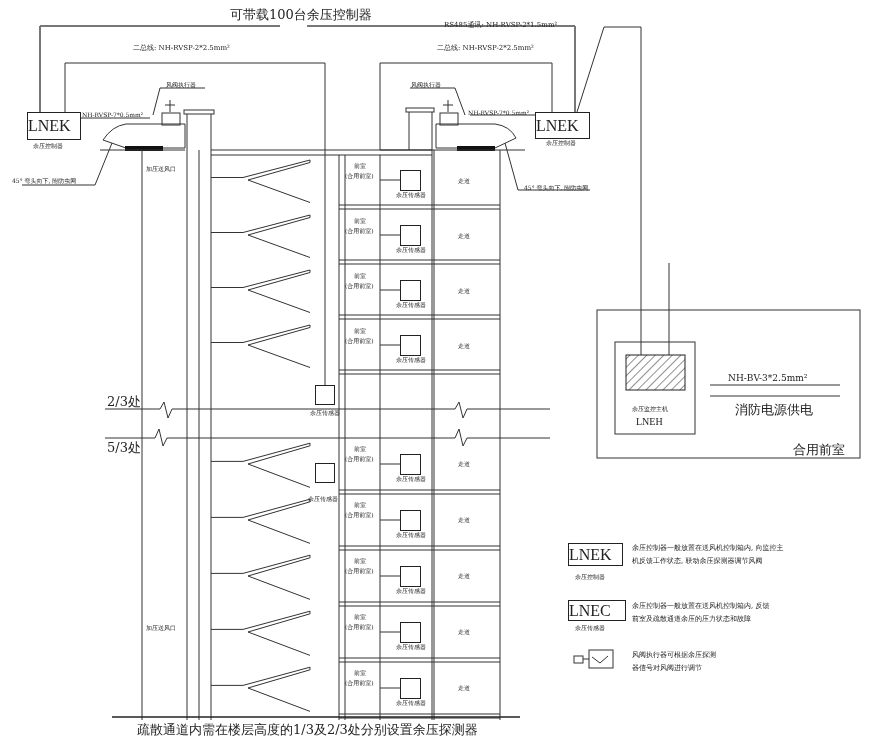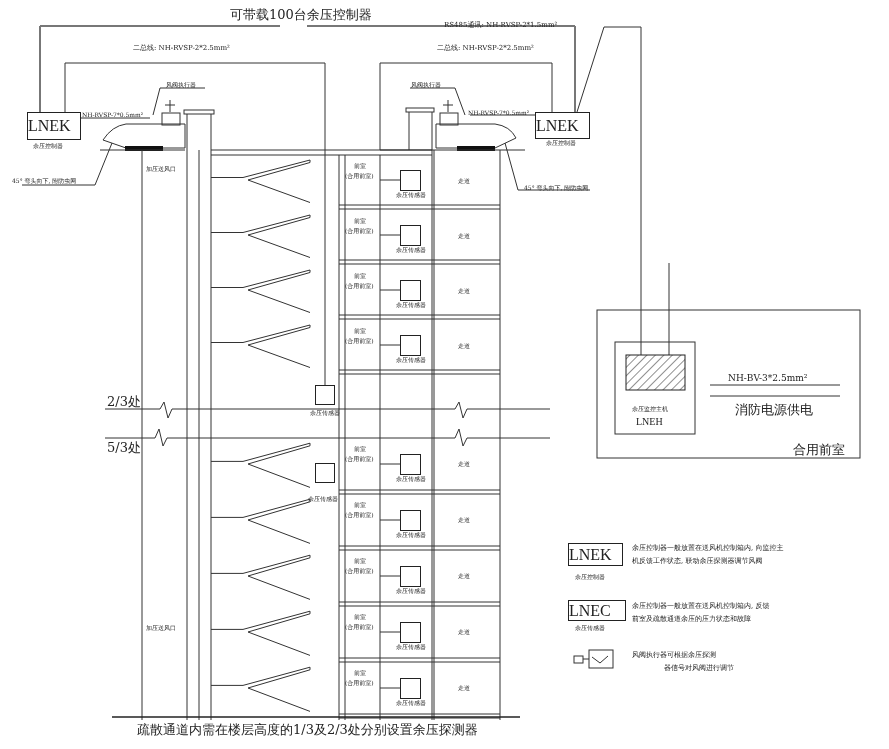--- a/index.html
+++ b/index.html
@@ -238,15 +238,15 @@
 
 <div class="box" style="left:568px;top:600px;width:56px;height:19px">
   <span class="xl">LNEC</span>
 </div>
 <div class="t xs" style="left:575px;top:625px">余压传感器</div>
 <div class="t sm" style="left:632px;top:603px">余压控制器一般放置在送风机控制箱内, 反馈</div>
 <div class="t sm" style="left:632px;top:616px">前室及疏散通道余压的压力状态和故障</div>
 
 <span class="t" style="left:574px;top:650px;width:40px;height:18px"></span>
 <div class="t sm" style="left:632px;top:652px">风阀执行器可根据余压探测</div>
-<div class="t sm" style="left:664px;top:665px">器信号对风阀进行调节</div>
+<div class="t sm" style="left:632px;top:665px">器信号对风阀进行调节</div>
 
 <div class="t lg" style="left:137px;top:723px">疏散通道内需在楼层高度的1/3及2/3处分别设置余压探测器</div>
 
 </body></html>

